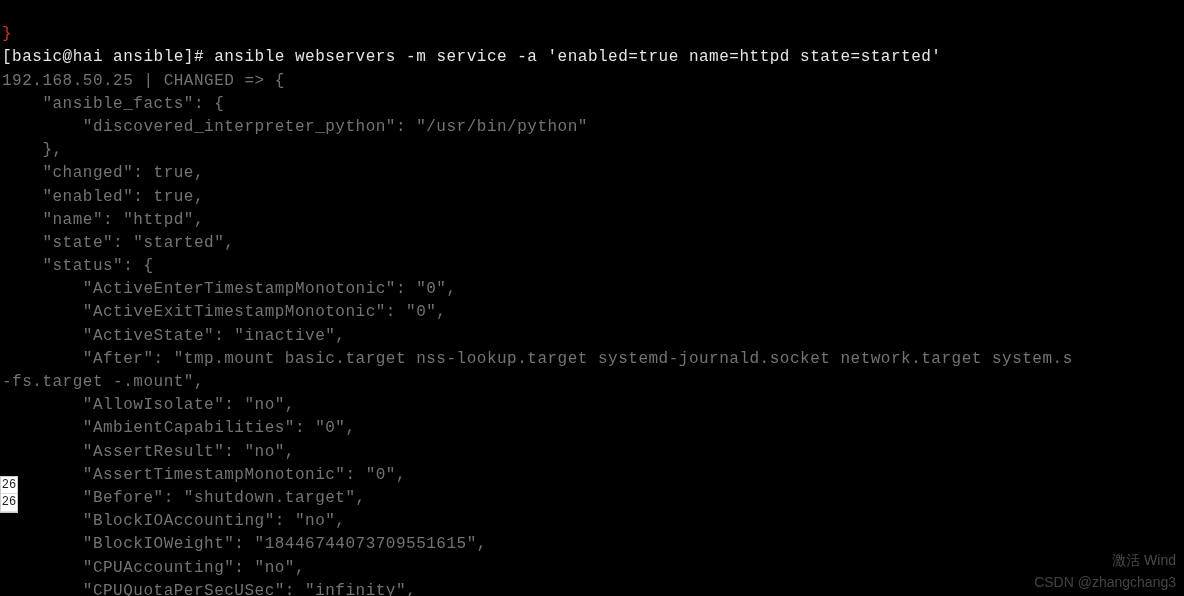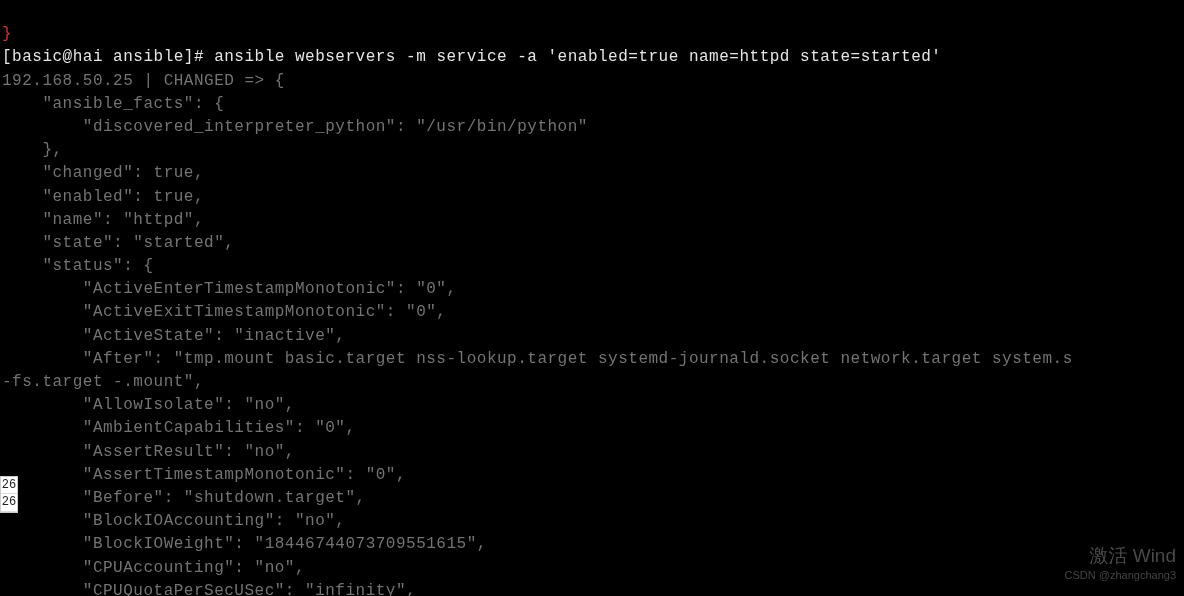--- a/index.html
+++ b/index.html
@@ -46,30 +46,30 @@
     }
     .side-marks div {
       border-bottom: 1px solid #ddd;
       padding: 1px 0;
     }
     .watermark {
       position: absolute;
       right: 8px;
       bottom: 26px;
       color: #7a7a7a;
-      font-size: 19px;
+      font-size: 14px;
       font-family: 'Microsoft YaHei', sans-serif;
       opacity: 0.6;
     }
     .csdn {
       position: absolute;
       right: 8px;
-      bottom: 12px;
+      bottom: 4px;
       color: #888;
-      font-size: 11px;
+      font-size: 14px;
       font-family: sans-serif;
       opacity: 0.5;
     }
   </style>
 </head>
 <body>
 
 <div class="terminal">
 <span class="red">}</span>
 <span class="white">[basic@hai ansible]# </span><span class="white">ansible webservers -m service -a 'enabled=true name=httpd state=started'</span>

